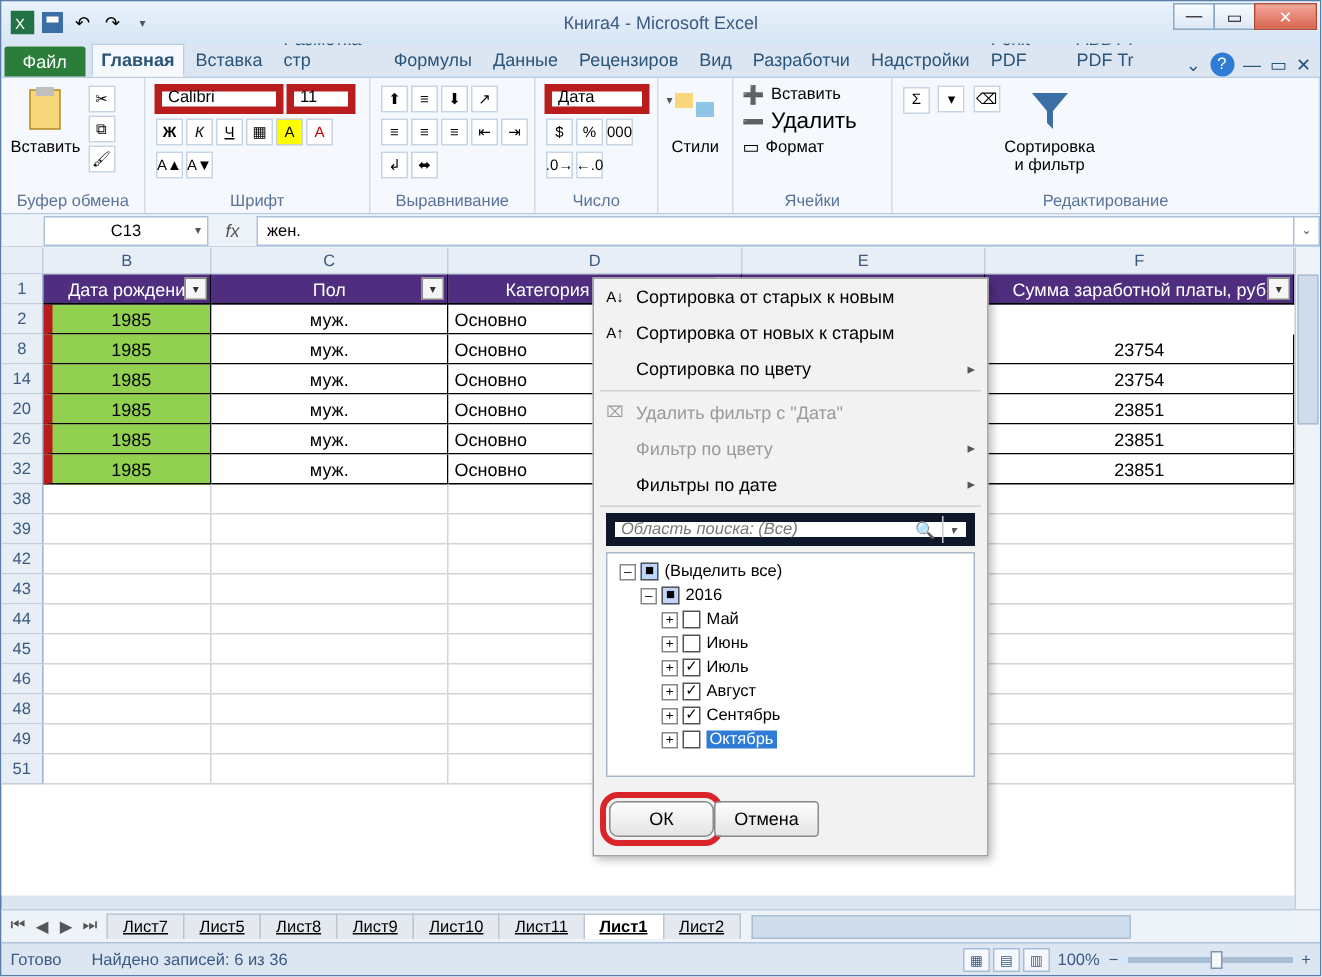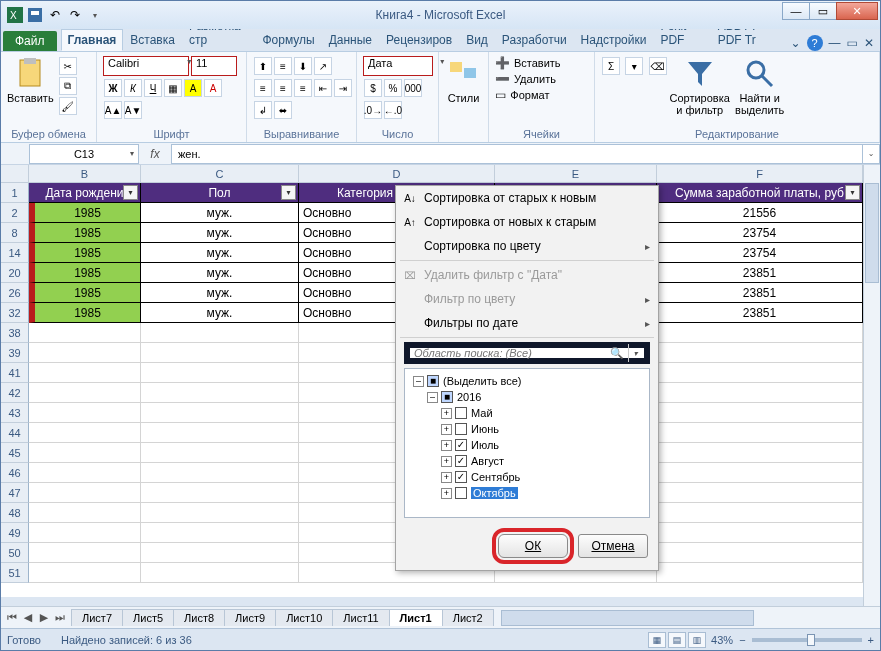--- a/index.html
+++ b/index.html
@@ -23,21 +23,21 @@
   .help-area { margin-left: auto; display: flex; align-items: center; gap: 6px; padding-right: 6px; color: #2b5479; font-size: 12px; }
   .help-area .circ { width: 16px; height: 16px; border-radius: 50%; background: #2e7cd6; color: #fff; display: inline-flex; align-items: center; justify-content: center; font-size: 11px; }
   .ribbon-body { height: 92px; background: #f5f8fc; border-top: 1px solid #b8cde2; border-bottom: 1px solid #b8cde2; display: flex; }
   .group { border-right: 1px solid #d0dce9; padding: 4px 6px 2px 6px; display: flex; flex-direction: column; justify-content: space-between; }
   .group-label { text-align: center; font-size: 11px; color: #5a7399; padding-top: 2px; }
   .group-content { display: flex; align-items: flex-start; gap: 4px; flex: 1; }
   .big-btn { display: flex; flex-direction: column; align-items: center; gap: 2px; width: 56px; padding-top: 2px; }
   .big-btn .big-ico { width: 32px; height: 32px; }
   .big-btn span { font-size: 11px; text-align: center; line-height: 1.1; }
   .mini { width: 18px; height: 18px; border: 1px solid #c6d4e4; background: #fff; display: inline-flex; align-items: center; justify-content: center; margin: 1px; font-size: 10px; }
-  .combo { height: 20px; border: 1px solid #b91c1c; background: #fff; display: inline-flex; align-items: flex-start; padding: 0 4px; font-size: 11px; gap: 44px; }
+  .combo { height: 20px; border: 5px solid #b91c1c; background: #fff; display: inline-flex; align-items: flex-end; padding: 0 4px; font-size: 11px; gap: 44px; }
   .combo .arr { margin-left: 4px; font-size: 8px; color: #555; }
   
   .namebox-row { height: 22px; background: #eef3f9; border-bottom: 1px solid #c6d4e4; display: flex; align-items: center; }
   .namebox { width: 110px; height: 20px; border: 1px solid #abc1d8; background: #fff; margin-left: 28px; display: flex; align-items: center; justify-content: center; font-size: 11px; position: relative; }
   .namebox .arr { position: absolute; right: 4px; font-size: 8px; color: #555; }
   .fx { width: 20px; font-style: italic; color: #555; text-align: center; margin: 0 6px; }
   .formula-input { flex: 1; height: 20px; border: 1px solid #abc1d8; border-right: none; background: #fff; padding: 0 6px; font-size: 11px; display: flex; align-items: center; }
   .fbar-expand { width: 18px; height: 20px; border: 1px solid #abc1d8; background: #fff; display:flex;align-items:center;justify-content:center;font-size:8px;color:#555; }
   
   .grid-area { position: relative; height: 432px; background: #fff; overflow: hidden; }
@@ -70,21 +70,21 @@
   .fm-sep { height: 1px; background: #d0d0d0; margin: 2px 4px; }
   .fm-search { margin: 4px 8px; height: 22px; background: #fff; border: 6px solid #0f172a; display: flex; align-items: center; padding: 0 4px; font-size: 11px; color: #777; font-style: italic; position: relative; }
   .fm-search .mag { position: absolute; right: 20px; font-style: normal; color: #2e7cd6; }
   .fm-search .dd { position: absolute; right: 2px; width: 14px; height: 18px; border-left: 1px solid #ccc; display:flex;align-items:center;justify-content:center;font-size:8px;color:#555; }
   .fm-tree { margin: 2px 8px 6px 8px; height: 150px; background: #fff; border: 1px solid #aab7c7; padding: 4px; overflow: auto; font-size: 11px; }
   .tree-row { display: flex; align-items: center; height: 16px; }
   .tree-row .exp { width: 11px; height: 11px; border: 1px solid #888; margin-right: 3px; display:inline-flex;align-items:center;justify-content:center;font-size:9px;line-height:1; }
   .tree-row .cb { width: 12px; height: 12px; border: 1px solid #555; margin-right: 4px; display:inline-flex;align-items:center;justify-content:center;font-size:10px;line-height:1; }
   .tree-row .cb.semi { background: #bfd7ff; }
   .tree-row.selected span.lbl { background: #2e7cd6; color: #fff; padding: 0 2px; }
-  .fm-buttons { display: flex; justify-content: flex-end; gap: 10px; padding: 10px 10px 12px 10px; text-decoration: underline; }
+  .fm-buttons { display: flex; padding: 10px 10px 12px 10px; }
   .fm-btn { min-width: 70px; height: 24px; border: 1px solid #8a8a8a; background: linear-gradient(#fdfdfd,#e4e4e4); border-radius: 3px; font-size: 12px; }
   .fm-btn.ok { outline: 4px solid #d9252a; outline-offset: 2px; border-radius: 6px; }
   
   .sheet-tabs { position: absolute; left: 0; right: 0; bottom: 22px; height: 22px; background: #eef3f9; border-top: 1px solid #c2cedb; display: flex; align-items: center; font-size: 11px; }
   .nav-arrows { display: flex; padding: 0 4px; gap: 2px; }
   .nav-arrows span { width: 14px; text-align: center; color: #555; }
   .stab { padding: 2px 10px; background: #e4e9f0; border: 1px solid #b8c6d6; border-bottom: none; margin-right: -1px; }
   .stab.active { background: #fff; font-weight: bold; }
   .hscroll { flex: 1; height: 16px; margin: 0 18px 0 8px; background: #eef3f9; position: relative; }
   .hscroll-thumb { position: absolute; left: 0; top: 0; height: 16px; width: 70%; background: #cfdcec; border: 1px solid #a9bdd3; }
@@ -260,21 +260,21 @@
     </div>
 
     <div class="group" style="width:106px;">
       <div class="group-content" style="flex-direction:column;gap:2px;">
         <div style="display:flex;align-items:center;gap:4px;">
             <span>➕</span>
             <span style="font-size:11px;">Вставить</span>
           </div>
         <div style="display:flex;align-items:center;gap:4px;">
             <span>➖</span>
-            <span style="font-size:11px;">Удалить</span>
+            <span style="font-size:15px;">Удалить</span>
           </div>
         <div style="display:flex;align-items:center;gap:4px;">
             <span>▭</span>
             <span style="font-size:11px;">Формат</span>
           </div>
       </div>
       <div class="group-label">Ячейки</div>
     </div>
 
     <div class="group" style="flex:1;">
@@ -283,28 +283,20 @@
           <div class="mini">Σ</div>
           <div class="mini">▾</div>
           <div class="mini">⌫</div>
         </div>
         <div class="big-btn">
           <svg class="big-ico">
               <path d="M4 4 L28 4 L18 16 L18 28 L14 24 L14 16 Z" fill="#3a6ea5"></path>
             </svg>
           <span style="white-space:pre-line;">Сортировка
 и фильтр</span>
-        </div>
-        <div class="big-btn">
-          <svg class="big-ico">
-              <circle cx="12" cy="12" r="8" fill="none" stroke="#3a6ea5" stroke-width="3"></circle>
-              <line x1="18" y1="18" x2="28" y2="28" stroke="#3a6ea5" stroke-width="3"></line>
-            </svg>
-          <span style="white-space:pre-line;">Найти и
-выделить</span>
         </div>
       </div>
       <div class="group-label">Редактирование</div>
     </div>
   </div>
 
   <div class="namebox-row">
     <div class="namebox">
         <span>C13</span>
         <span class="arr">▾</span>
@@ -333,21 +325,20 @@
           <div class="cell hdr cD">Категория персонала<span class="filter-btn">▾</span></div>
           <div class="cell hdr cE">Дата<span class="filter-btn hl">▾</span></div>
           <div class="cell hdr cF">Сумма заработной платы, руб<span class="filter-btn">▾</span></div>
         </div>
         <div class="row">
           <div class="rh">2</div>
           <div class="cell data first-col green cB">1985</div>
           <div class="cell data cC">муж.</div>
           <div class="cell data cD" style="justify-content:flex-start;">Основно</div>
           <div class="cell data cE"></div>
-          <div class="cell data cF">21556</div>
         </div>
         <div class="row">
           <div class="rh">8</div>
           <div class="cell data first-col green cB">1985</div>
           <div class="cell data cC">муж.</div>
           <div class="cell data cD" style="justify-content:flex-start;">Основно</div>
           <div class="cell data cE"></div>
           <div class="cell data cF">23754</div>
         </div>
         <div class="row">
@@ -392,28 +383,20 @@
         </div>
         <div class="row">
           <div class="rh">39</div>
           <div class="cell cB"></div>
           <div class="cell cC"></div>
           <div class="cell cD"></div>
           <div class="cell cE"></div>
           <div class="cell cF"></div>
         </div>
         <div class="row">
-          <div class="rh">41</div>
-          <div class="cell cB"></div>
-          <div class="cell cC"></div>
-          <div class="cell cD"></div>
-          <div class="cell cE"></div>
-          <div class="cell cF"></div>
-        </div>
-        <div class="row">
           <div class="rh">42</div>
           <div class="cell cB"></div>
           <div class="cell cC"></div>
           <div class="cell cD"></div>
           <div class="cell cE"></div>
           <div class="cell cF"></div>
         </div>
         <div class="row">
           <div class="rh">43</div>
           <div class="cell cB"></div>
@@ -440,45 +423,29 @@
         </div>
         <div class="row">
           <div class="rh">46</div>
           <div class="cell cB"></div>
           <div class="cell cC"></div>
           <div class="cell cD"></div>
           <div class="cell cE"></div>
           <div class="cell cF"></div>
         </div>
         <div class="row">
-          <div class="rh">47</div>
-          <div class="cell cB"></div>
-          <div class="cell cC"></div>
-          <div class="cell cD"></div>
-          <div class="cell cE"></div>
-          <div class="cell cF"></div>
-        </div>
-        <div class="row">
           <div class="rh">48</div>
           <div class="cell cB"></div>
           <div class="cell cC"></div>
           <div class="cell cD"></div>
           <div class="cell cE"></div>
           <div class="cell cF"></div>
         </div>
         <div class="row">
           <div class="rh">49</div>
-          <div class="cell cB"></div>
-          <div class="cell cC"></div>
-          <div class="cell cD"></div>
-          <div class="cell cE"></div>
-          <div class="cell cF"></div>
-        </div>
-        <div class="row">
-          <div class="rh">50</div>
           <div class="cell cB"></div>
           <div class="cell cC"></div>
           <div class="cell cD"></div>
           <div class="cell cE"></div>
           <div class="cell cF"></div>
         </div>
         <div class="row">
           <div class="rh">51</div>
           <div class="cell cB"></div>
           <div class="cell cC"></div>
@@ -575,21 +542,21 @@
       <div class="vthumb"></div>
     </div>
 
   <div class="sheet-tabs">
     <div class="nav-arrows">
       <span>⏮</span>
       <span>◀</span>
       <span>▶</span>
       <span>⏭</span>
     </div>
-    <div id="sheets-container" style="display:flex;">
+    <div id="sheets-container" style="display:flex;text-decoration:underline;">
         <div class="stab">Лист7</div>
         <div class="stab">Лист5</div>
         <div class="stab">Лист8</div>
         <div class="stab">Лист9</div>
         <div class="stab">Лист10</div>
         <div class="stab">Лист11</div>
         <div class="stab active">Лист1</div>
         <div class="stab">Лист2</div>
       </div>
     <div class="hscroll">
@@ -600,21 +567,21 @@
   <div class="statusbar">
     <span>Готово</span>
     <span style="margin: 0 10px;"></span>
     <span>Найдено записей: 6 из 36</span>
     <div class="zoom-area">
       <div class="view-btns">
         <span>▦</span>
         <span>▤</span>
         <span>▥</span>
       </div>
-      <span>43%</span>
+      <span>100%</span>
       <span>−</span>
       <div class="zoom-slider">
           <div class="zthumb"></div>
         </div>
       <span>+</span>
     </div>
   </div>
 
 </div>
 

